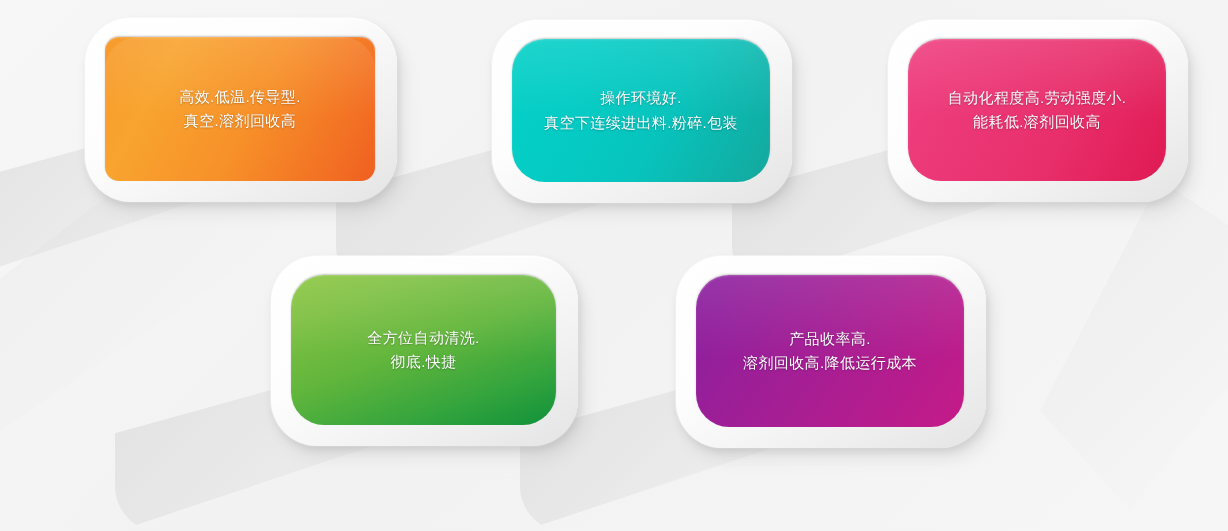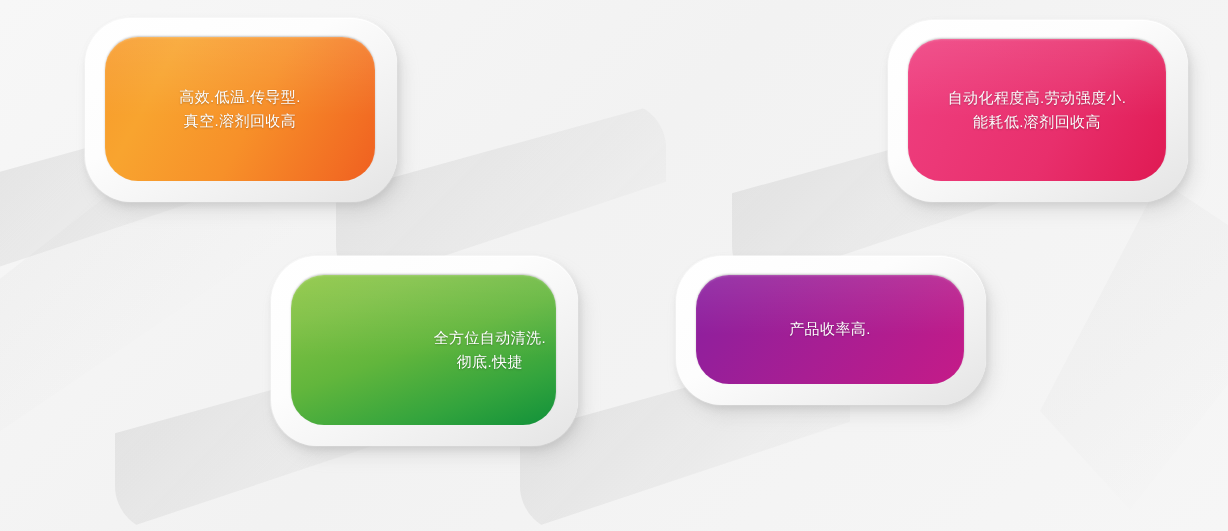--- a/index.html
+++ b/index.html
@@ -77,21 +77,21 @@
     white-space:pre-line;
     padding:0 10px;
     font-family:"Liberation Sans","DejaVu Sans",sans-serif;
   }
 
   
   #card-1{ left:85px;  top:18px;  width:312px; height:184px; }
   #card-2{ left:492px; top:20px;  width:300px; height:183px; }
   #card-3{ left:888px; top:20px;  width:300px; height:182px; }
   #card-4{ left:271px; top:256px; width:307px; height:190px; }
-  #card-5{ left:676px; top:256px; width:310px; height:149px; }
+  #card-5{ left:676px; top:256px; width:310px; height:192px; }
 </style>
 </head>
 <body>
 
 <div id="stage">
 
   <div class="longshadow" style="left:-70px; top:100px; width:330px; height:190px;
               background:linear-gradient(135deg,rgba(205,205,205,.55),rgba(244,244,244,0));
               border-radius:46px;
               clip-path:polygon(100% 0,100% 42%,0 100%,0 48%);"></div>
@@ -111,37 +111,42 @@
   <div style="position:absolute;left:-120px;top:150px;width:420px;height:300px;
               background:linear-gradient(135deg,rgba(224,224,224,.45),rgba(244,244,244,0) 70%);
               transform:rotate(0deg);z-index:0;
               clip-path:polygon(68% 0,100% 26%,22% 100%,0 74%);"></div>
   <div style="position:absolute;left:1040px;top:180px;width:300px;height:330px;
               background:linear-gradient(135deg,rgba(226,226,226,.40),rgba(244,244,244,0) 75%);
               z-index:0;
               clip-path:polygon(40% 0,90% 30%,30% 100%,0 70%);"></div>
 
   <div class="card" id="card-1">
-    <div class="card-inner" style="background:linear-gradient(118deg,#F79A2B 0%,#F8A42F 22%,#F79029 55%,#F26D23 88%,#EF5F20 100%);">
+    <div class="card-inner" style="background:linear-gradient(118deg,#F79A2B 0%,#F8A42F 22%,#F79029 55%,#F26D23 88%,#EF5F20 100%);border-radius:14px;">
       <div class="card-text"><span>高效.低温.传导型.</span><br><span>真空.溶剂回收高</span></div>
     </div>
   </div>
 
+  <div class="card" id="card-2">
+    <div class="card-inner" style="background:linear-gradient(118deg,#06D0C6 0%,#04CDC6 25%,#07C4BD 58%,#10B0A6 88%,#16A79C 100%);">
+      <div class="card-text"><span>操作环境好.</span><br><span>真空下连续进出料.粉碎.包装</span></div>
+    </div>
+  </div>
 
   <div class="card" id="card-3">
     <div class="card-inner" style="background:linear-gradient(118deg,#EF3F80 0%,#EC3877 28%,#E82F6C 60%,#E21F59 90%,#DE1A53 100%);">
       <div class="card-text"><span>自动化程度高.劳动强度小.</span><br><span>能耗低.溶剂回收高</span></div>
     </div>
   </div>
 
   <div class="card" id="card-4">
-    <div class="card-inner" style="background:linear-gradient(160deg,#8CC63F 0%,#7EC043 20%,#62B63C 48%,#33A43D 78%,#11913A 100%);justify-content:flex-end;">
+    <div class="card-inner" style="background:linear-gradient(160deg,#8CC63F 0%,#7EC043 20%,#62B63C 48%,#33A43D 78%,#11913A 100%);">
       <div class="card-text"><span>全方位自动清洗.</span><br><span>彻底.快捷</span></div>
     </div>
   </div>
 
   <div class="card" id="card-5">
     <div class="card-inner" style="background:linear-gradient(125deg,#8A1FA0 0%,#961F9A 22%,#A81E93 52%,#B91C8C 80%,#C51B88 100%);">
-      <div class="card-text"><span>产品收率高.</span><br></div>
+      <div class="card-text"><span>产品收率高.</span><br><span>溶剂回收高.降低运行成本</span></div>
     </div>
   </div>
 
 </div>
 
 </body></html>

